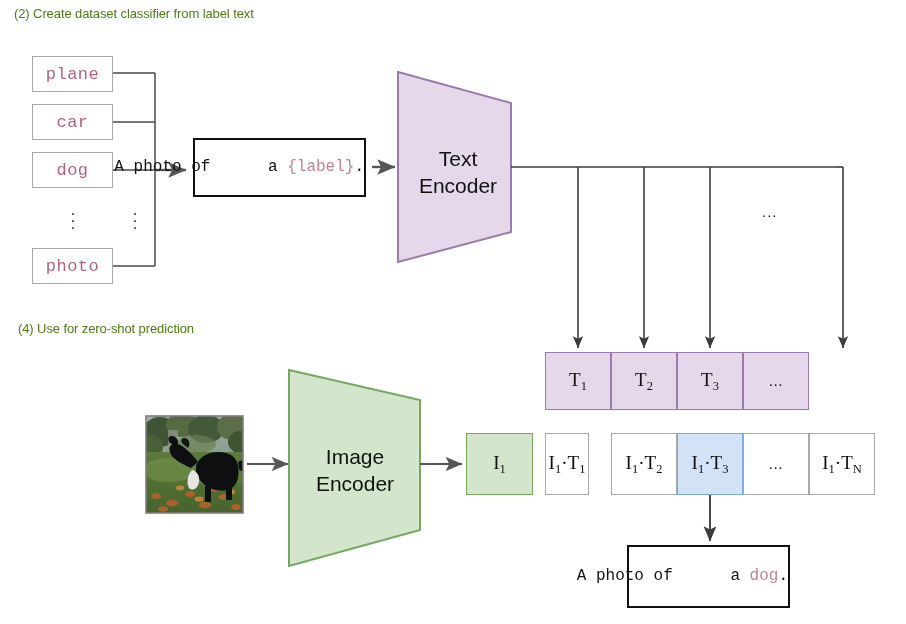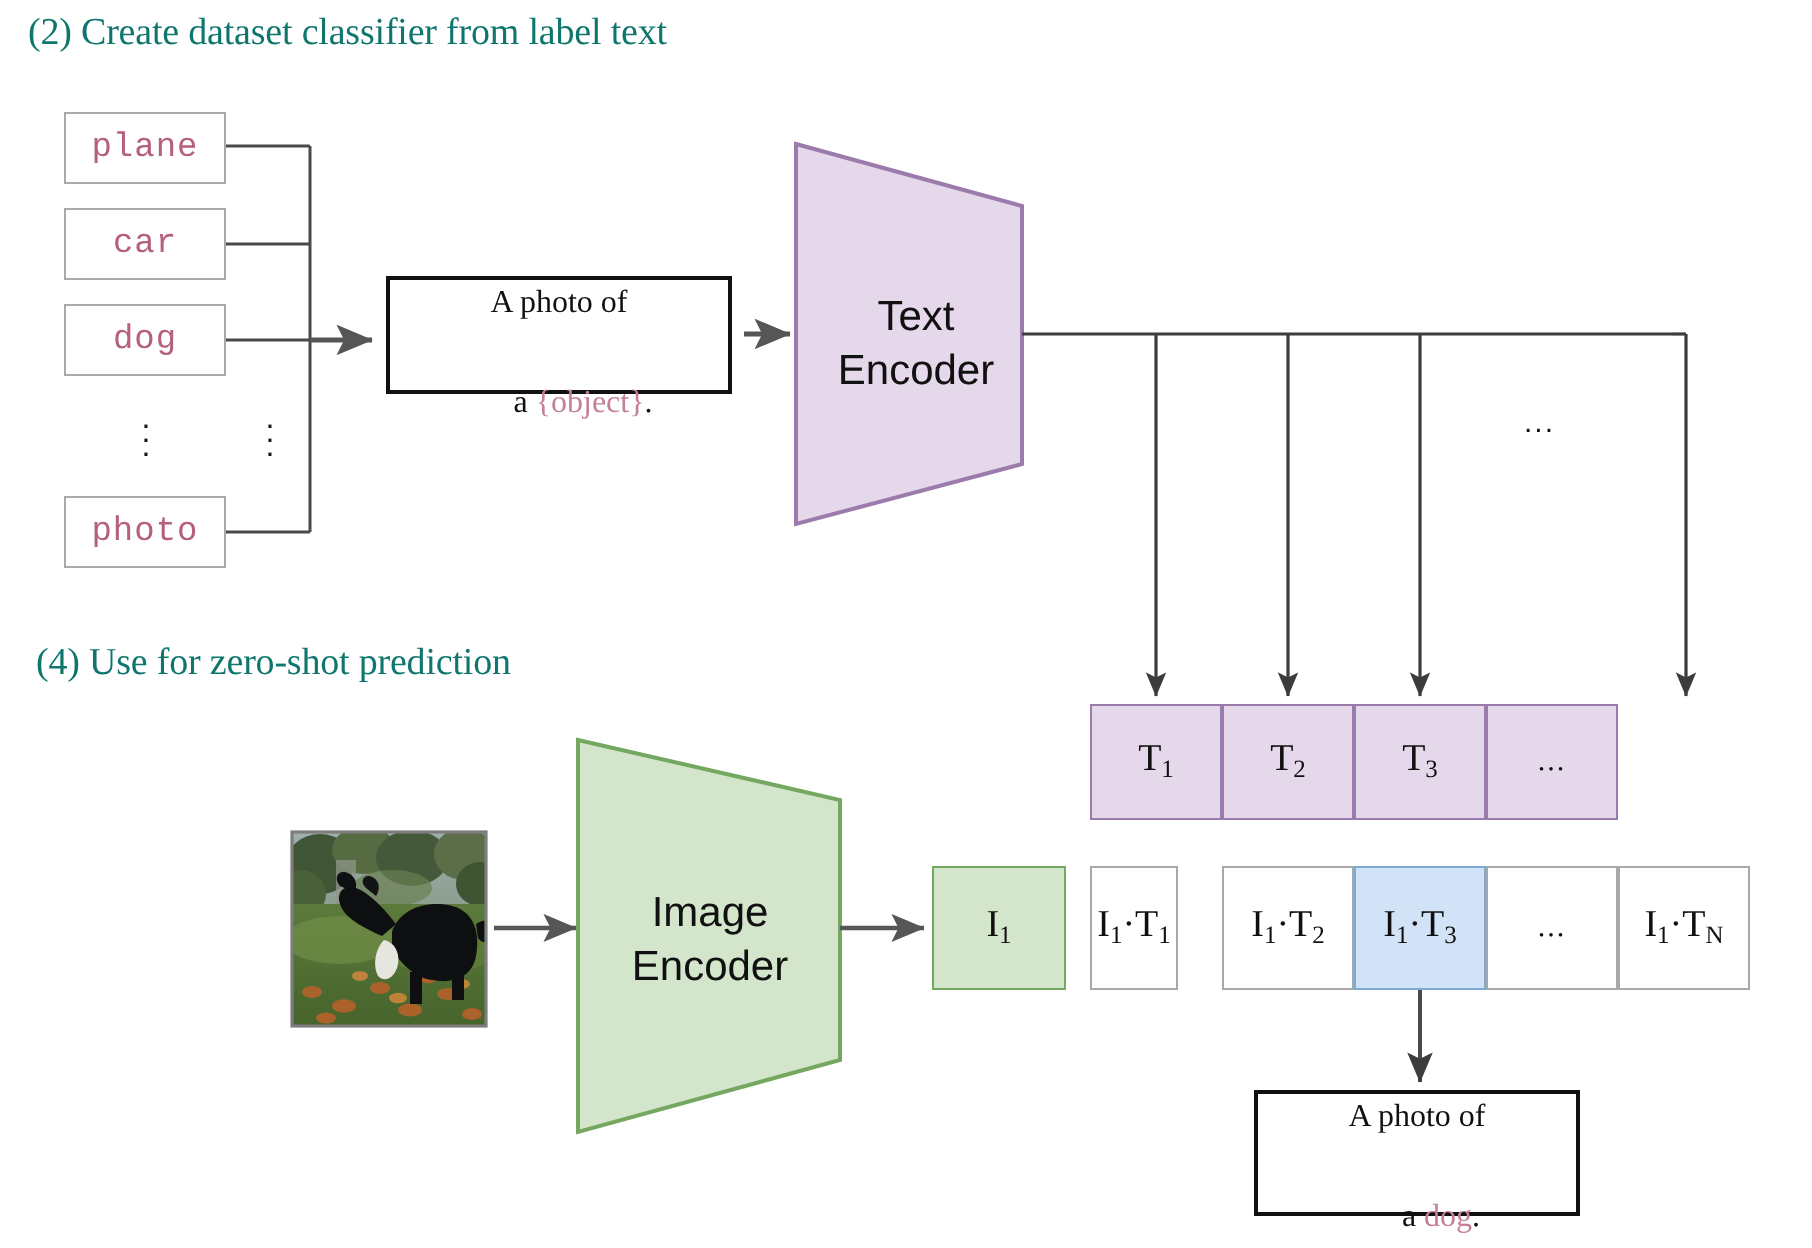--- a/index.html
+++ b/index.html
@@ -6,24 +6,24 @@
   body{
     width:906px;height:624px;position:relative;overflow:hidden;
     font-family:"Liberation Sans", sans-serif;
     color:#000;
   }
   .canvas{position:absolute;left:0;top:0;width:906px;height:624px;}
   svg.layer{position:absolute;left:0;top:0;width:906px;height:624px;pointer-events:none;}
 
   .heading{
     position:absolute;
-    font-family:Liberation Serif, serif;
-    font-size:19px;
+    font-family:Liberation Sans, sans-serif;
+    font-size:13px;
     letter-spacing:-0.1px;
-    color:#0f766e;
+    color:#4d7c0f;
     white-space:nowrap;
   }
   #heading-2{left:14px;top:6px;}
   #heading-3{left:18px;top:321px;}
 
   
   .label-box{
     position:absolute;
     box-sizing:border-box;
     border:1.4px solid #a9a9a9;
@@ -45,25 +45,25 @@
     width:12px;
   }
   .vdots span{display:block;font-size:16px;line-height:7px;}
 
   
   .prompt-box{
     position:absolute;
     box-sizing:border-box;
     border:2.2px solid #111111;
     background:#ffffff;
-    font-family:Liberation Serif, serif;
+    font-family:Liberation Mono, monospace;
     font-size:16px;
     color:#111;
-    display:flex;flex-direction:column;
-    align-items:center;justify-content:space-between;
+    display:flex;flex-direction:row;
+    align-items:center;justify-content:flex-end;
     line-height:1.55;
   }
   .prompt-box .ln{white-space:pre;}
   .pink{color:#c58099;}
 
   
   .enc-label{
     position:absolute;
     font-family:"Liberation Sans",sans-serif;
     font-size:21px;
@@ -221,21 +221,21 @@
   </div>
   <div class="vdots" style="left:129px;top:206px;">
     <span>.</span>
       <span>.</span>
       <span>.</span>
   </div>
 
   <div class="prompt-box" style="left:193px;top:138px;width:173px;height:59px;">
     <div class="ln">A photo of</div>
     <div class="ln">
-      <span>a </span><span class="pink">{object}</span><span>.</span>
+      <span>a </span><span class="pink">{label}</span><span>.</span>
     </div>
   </div>
 
   <div class="enc-label" style="left:418px;top:146px;width:80px;">Text
 Encoder</div>
   <div class="enc-label" style="left:302px;top:444px;width:106px;">Image
 Encoder</div>
 
   <div class="dots-inline" style="left:762px;top:203px;">...</div>
 

